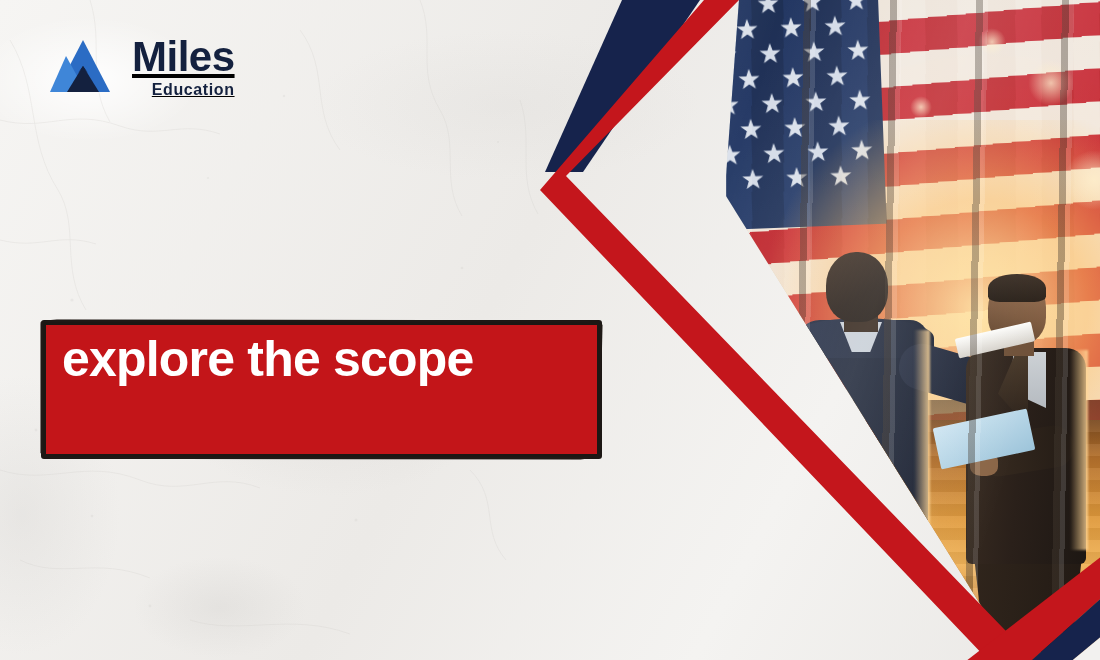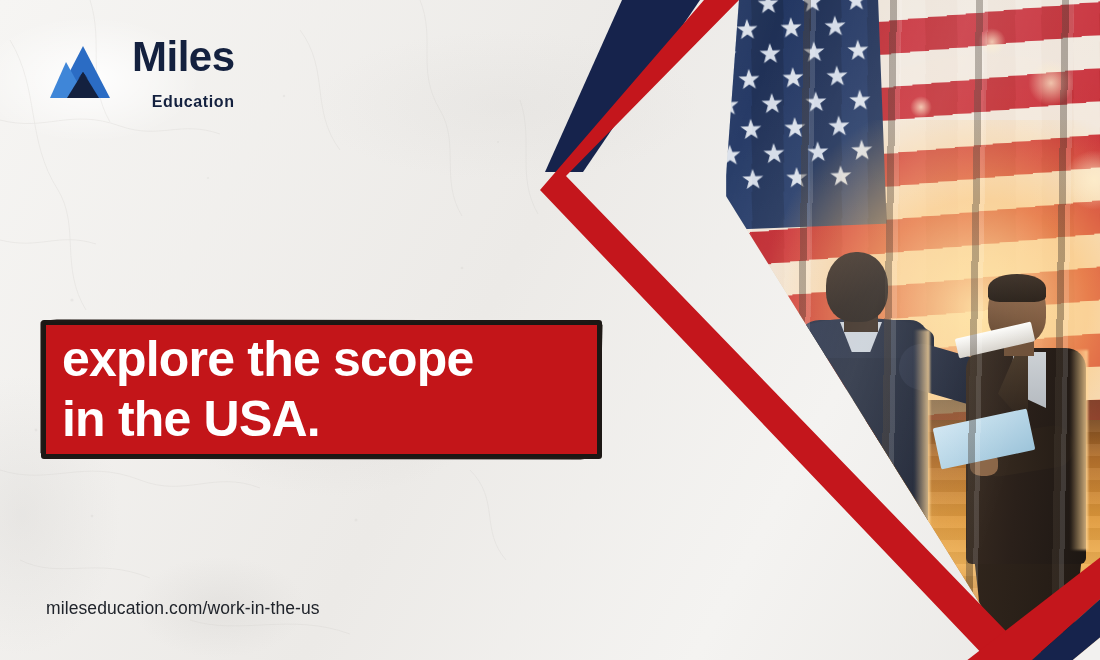--- a/index.html
+++ b/index.html
@@ -326,35 +326,36 @@
     clip-path: polygon(100% 86%, 100% 100%, 84% 100%);
   }
 
   
   .logo {
     position: absolute;
     left: 50px; top: 36px;
     display: flex;
     align-items: center;
     gap: 12px;
+    text-decoration: underline;
   }
   .logo-mark { width: 70px; height: 62px; display: block; }
   .logo-words { display: flex; flex-direction: column; align-items: flex-end; line-height: 1; }
   .logo-title {
     font-size: 42px;
     font-weight: 700;
     color: #14213f;
     letter-spacing: -0.5px;
   }
   .logo-sub {
     font-size: 16px;
     font-weight: 700;
     color: #14213f;
     letter-spacing: 0.6px;
-    margin-top: 16px;
+    margin-top: 4px;
   }
 
   
   .eyebrow {
     position: absolute;
     left: 46px; top: 277px;
     font-size: 26.5px;
     font-weight: 600;
     color: #15213c;
     letter-spacing: -0.2px;
@@ -564,18 +565,16 @@
     </svg>
     <div class="logo-words">
       <span class="logo-title">Miles</span>
       <span class="logo-sub">Education</span>
     </div>
   </div>
 
   <div class="redblock"></div>
   <div class="headline">
     <span>explore the scope</span>
-    <span class="l2">in the USA.</span>
   </div>
 
-  <div class="url">mileseducation.com/work-in-the-us</div>
 
 </div>
 
 </body></html>

